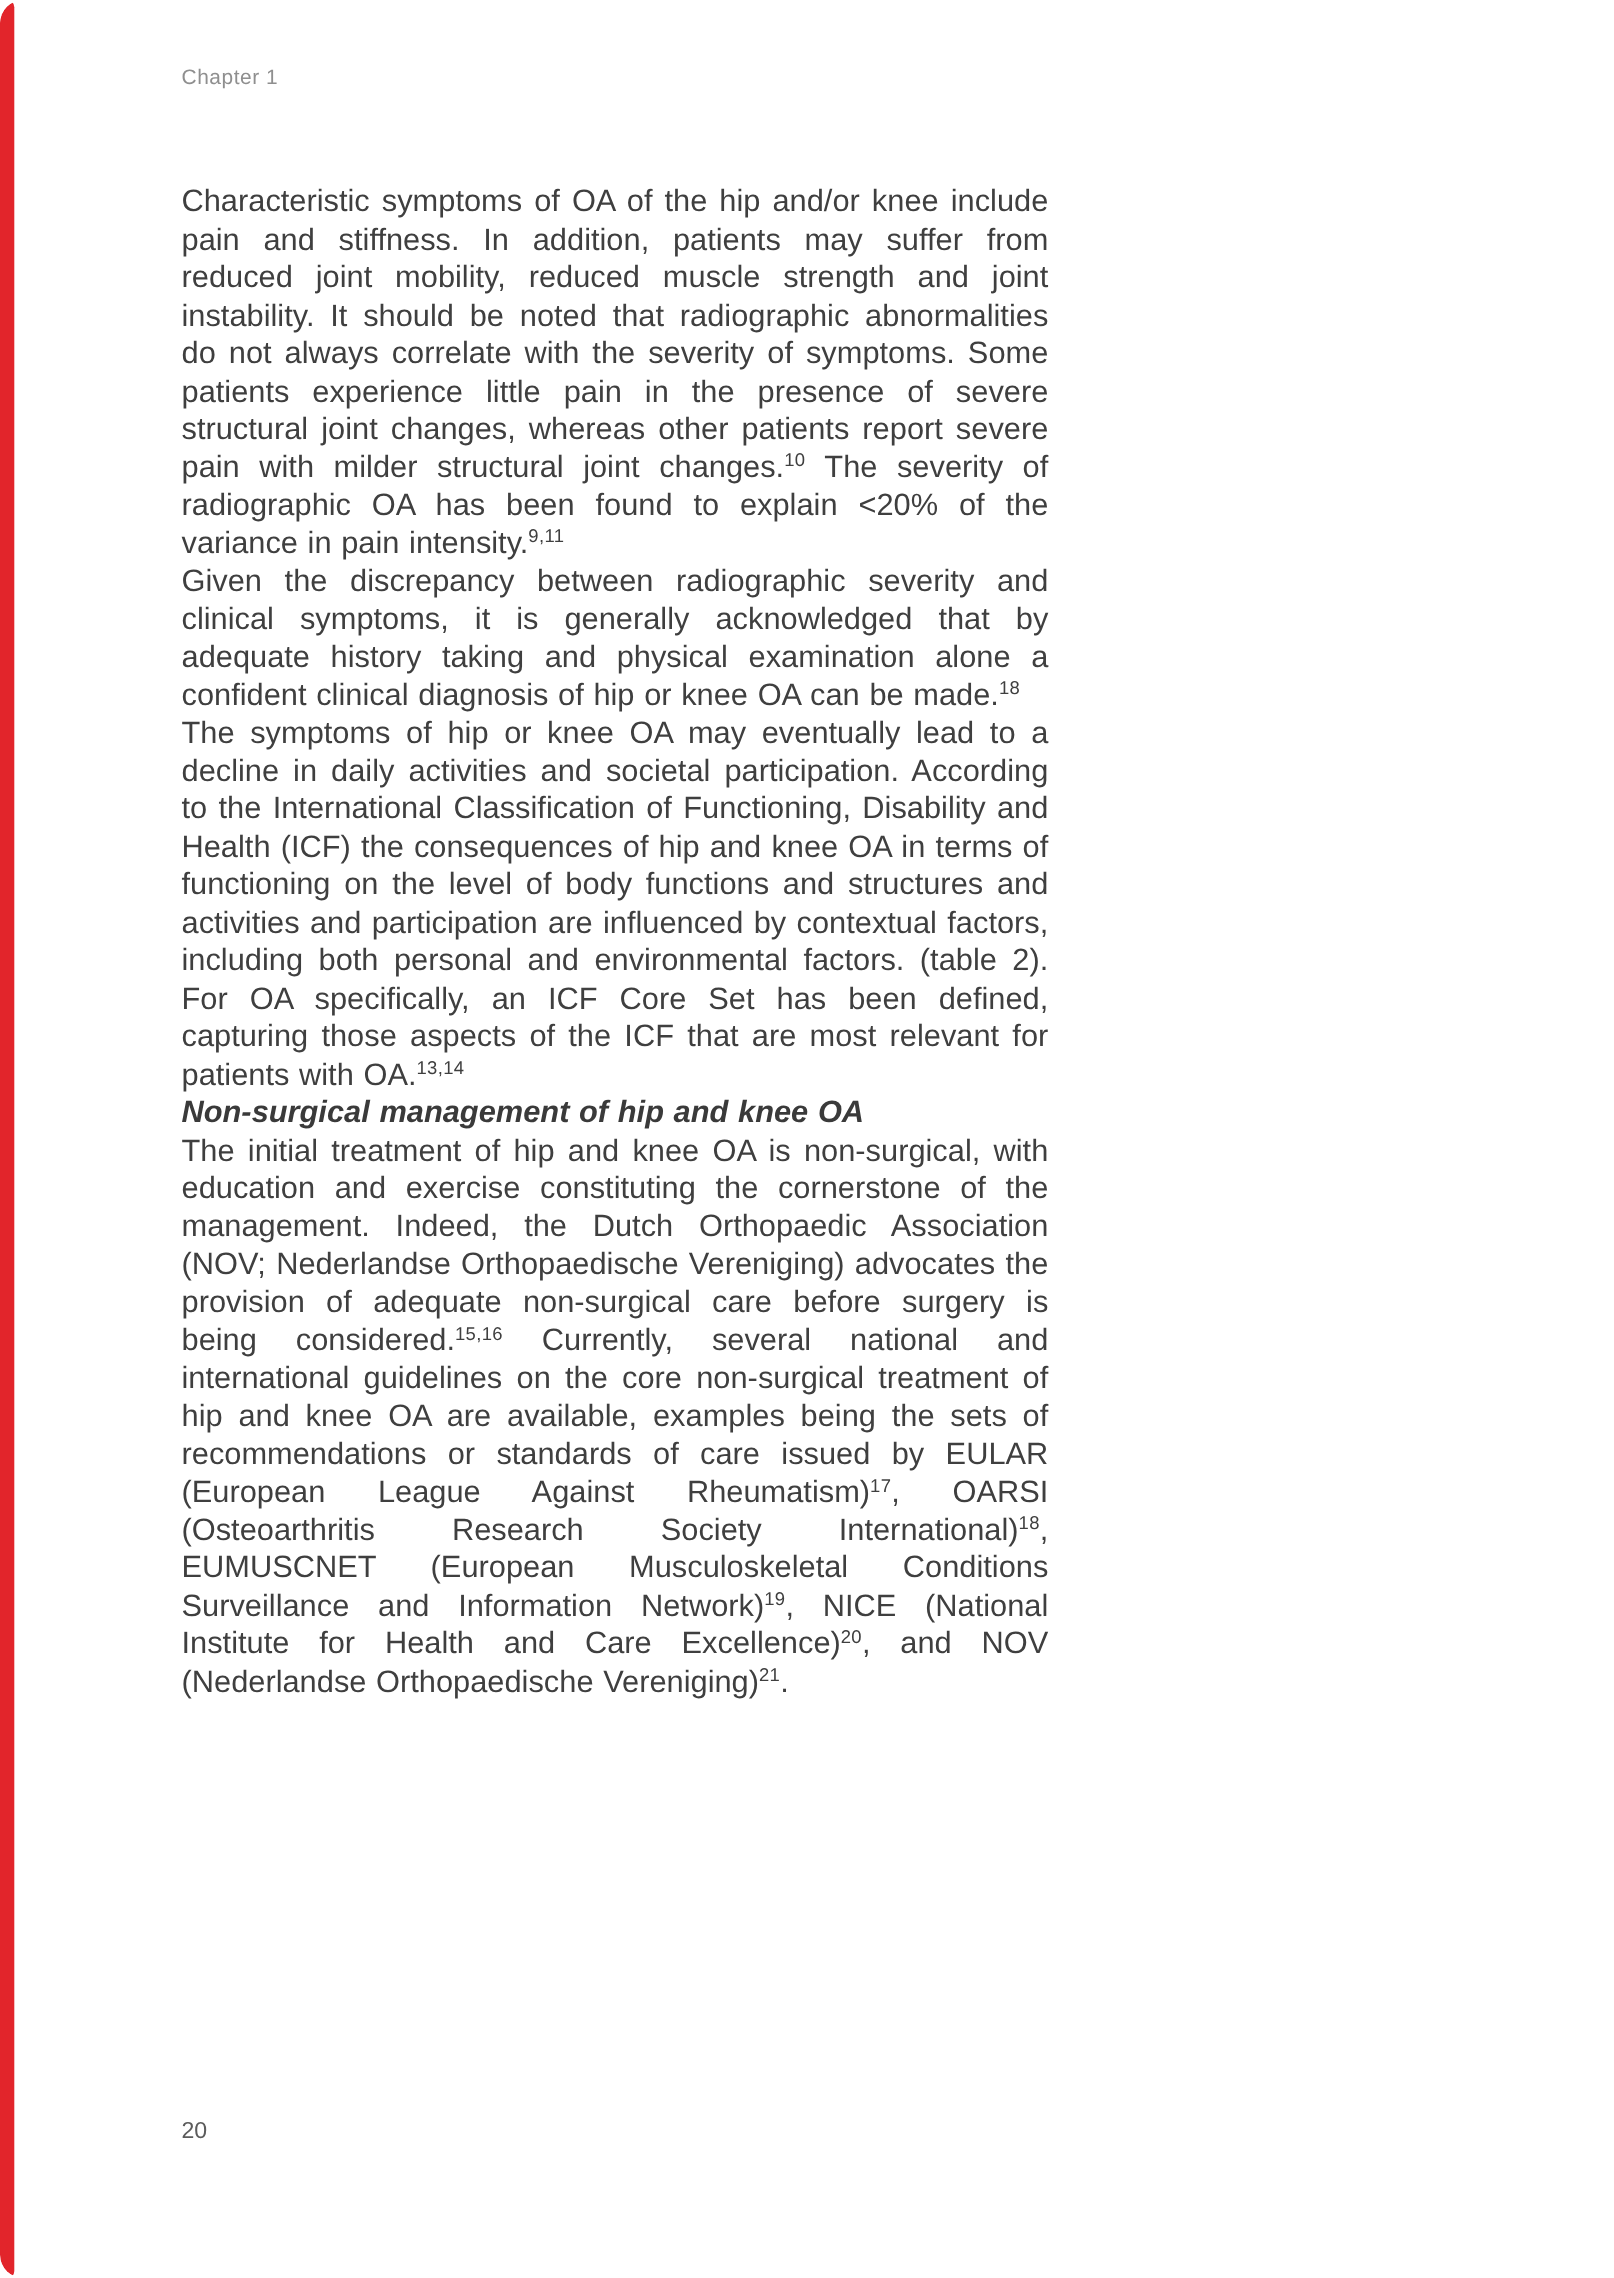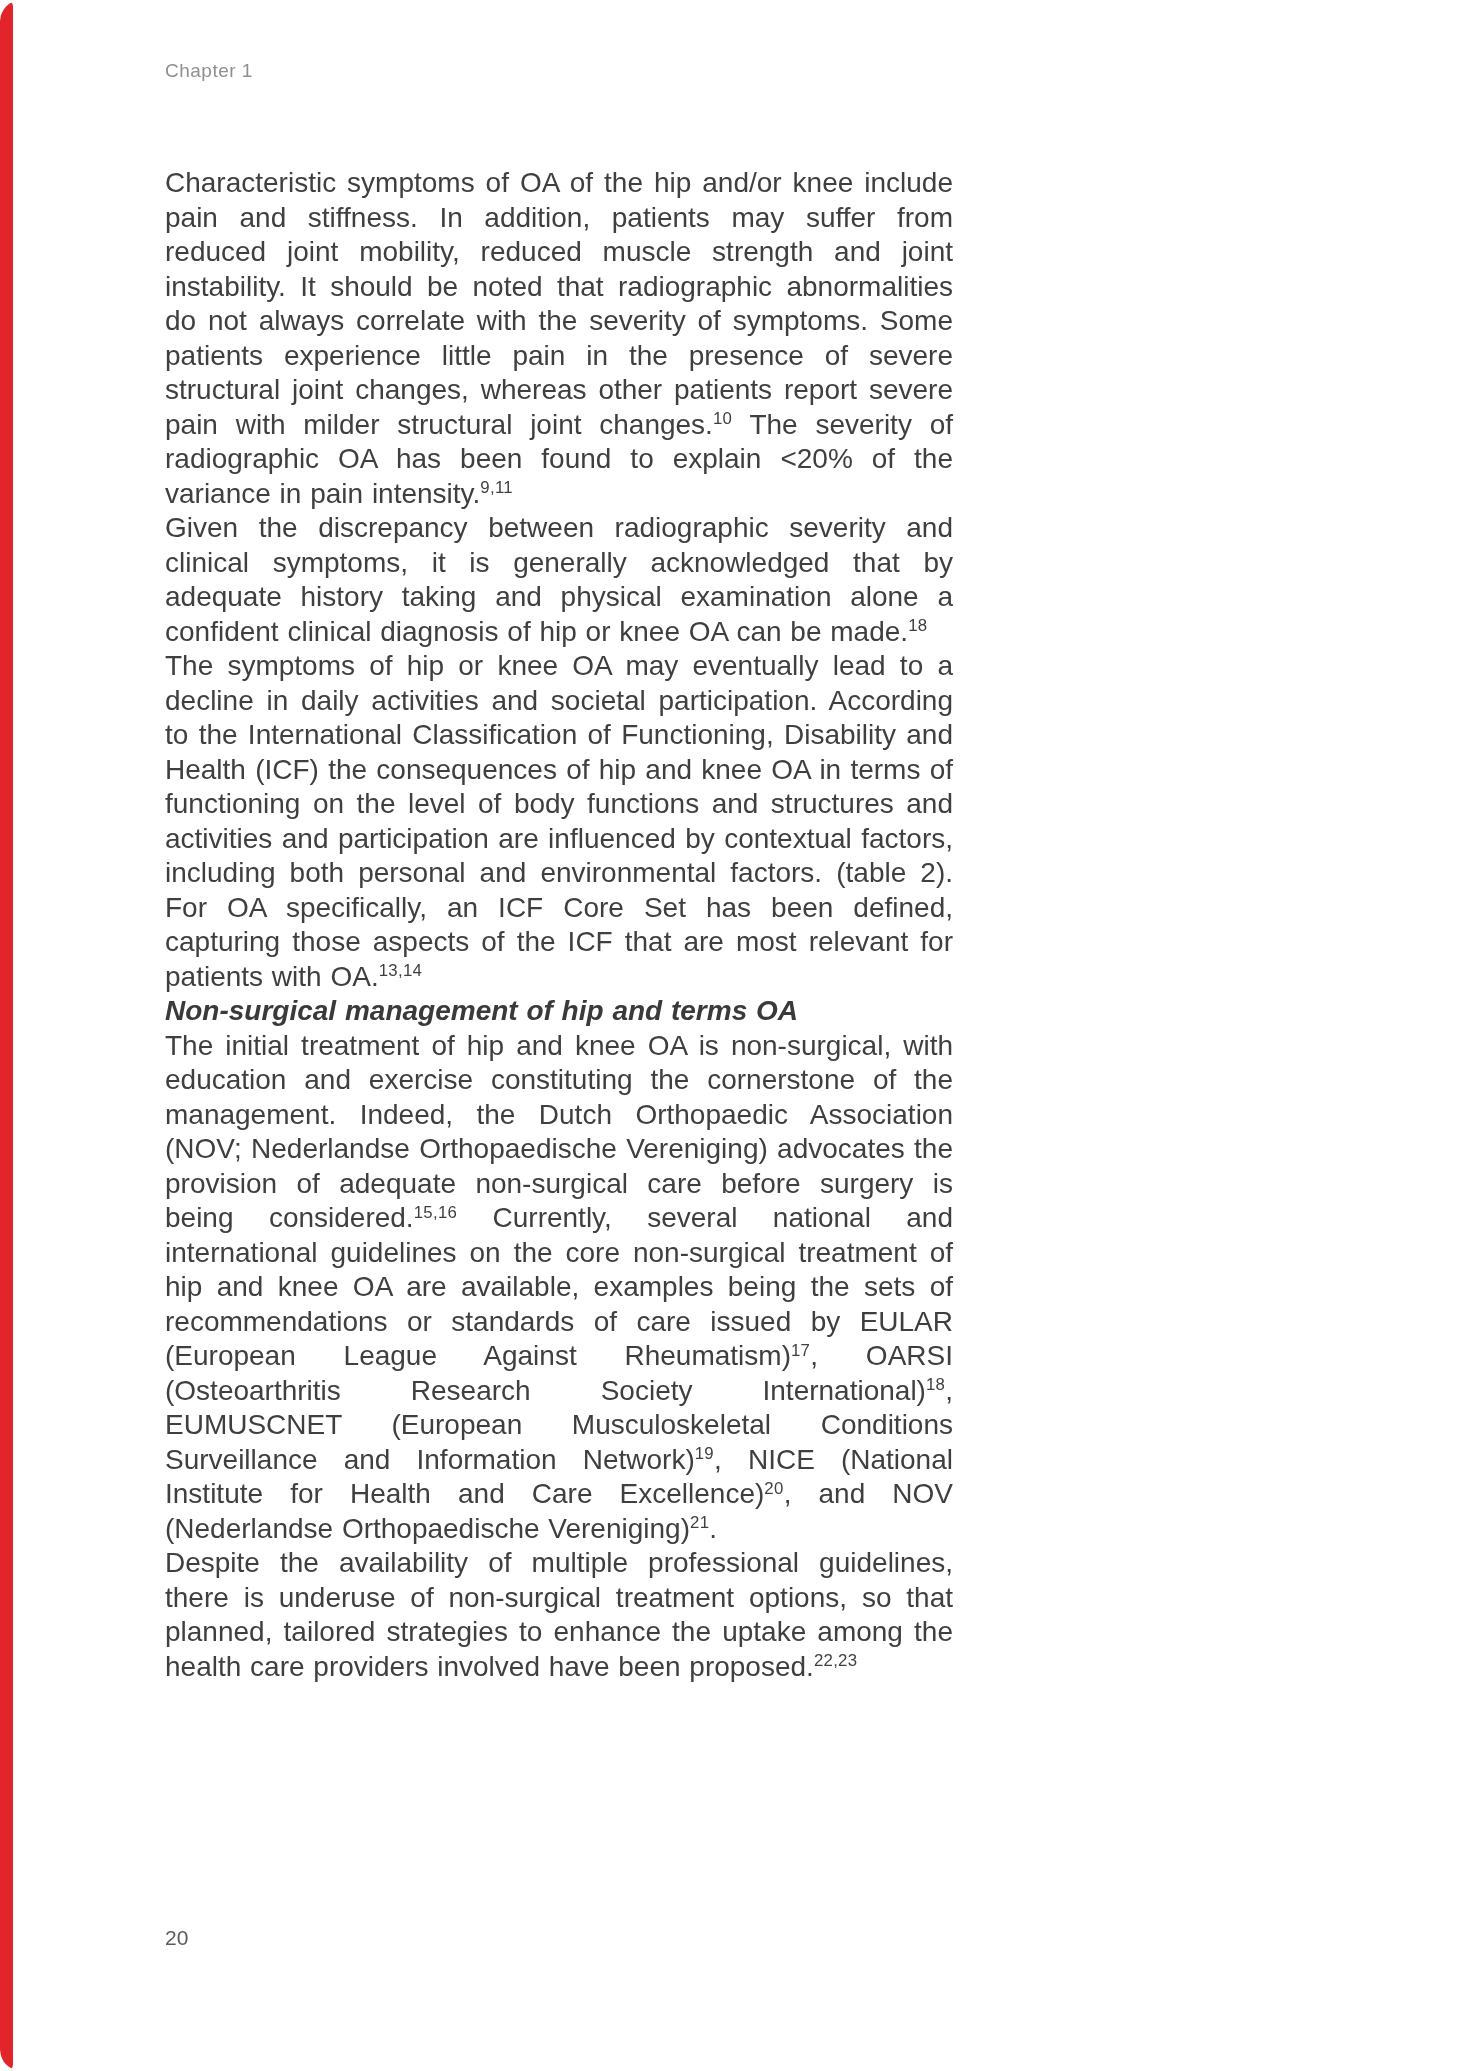--- a/index.html
+++ b/index.html
@@ -75,23 +75,22 @@
   <div class="chapter-label">Chapter 1</div>
 
   <div class="body-text">
 
     <p>Characteristic symptoms of OA of the hip and/or knee include pain and stiffness. In addition, patients may suffer from reduced joint mobility, reduced muscle strength and joint instability. It should be noted that radiographic abnormalities do not always correlate with the severity of symptoms. Some patients experience little pain in the presence of severe structural joint changes, whereas other patients report severe pain with milder structural joint changes.<sup>10</sup> The severity of radiographic OA has been found to explain &lt;20% of the variance in pain intensity.<sup>9,11</sup></p>
 
     <p>Given the discrepancy between radiographic severity and clinical symptoms, it is generally acknowledged that by adequate history taking and physical examination alone a confident clinical diagnosis of hip or knee OA can be made.<sup>18</sup></p>
 
     <p class="spaced">The symptoms of hip or knee OA may eventually lead to a decline in daily activities and societal participation. According to the International Classification of Functioning, Disability and Health (ICF) the consequences of hip and knee OA in terms of functioning on the level of body functions and structures and activities and participation are influenced by contextual factors, including both personal and environmental factors. (table 2). For OA specifically, an ICF Core Set has been defined, capturing those aspects of the ICF that are most relevant for patients with OA.<sup>13,14</sup></p>
 
-    <p class="section-heading">Non-surgical management of hip and terms OA</p>
+    <p class="section-heading">Non-surgical management of hip and knee OA</p>
 
     <p>The initial treatment of hip and knee OA is non-surgical, with education and exercise constituting the cornerstone of the management. Indeed, the Dutch Orthopaedic Association (NOV; Nederlandse Orthopaedische Vereniging) advocates the provision of adequate non-surgical care before surgery is being considered.<sup>15,16</sup> Currently, several national and international guidelines on the core non-surgical treatment of hip and knee OA are available, examples being the sets of recommendations or standards of care issued by EULAR (European League Against Rheumatism)<sup>17</sup>, OARSI (Osteoarthritis Research Society International)<sup>18</sup>, EUMUSCNET (European Musculoskeletal Conditions Surveillance and Information Network)<sup>19</sup>, NICE (National Institute for Health and Care Excellence)<sup>20</sup>, and NOV (Nederlandse Orthopaedische Vereniging)<sup>21</sup>.</p>
 
-    <p>Despite the availability of multiple professional guidelines, there is underuse of non-surgical treatment options, so that planned, tailored strategies to enhance the uptake among the health care providers involved have been proposed.<sup>22,23</sup></p>
 
   </div>
 
   <div class="page-number">20</div>
 
 </div>
 
 </body></html>

